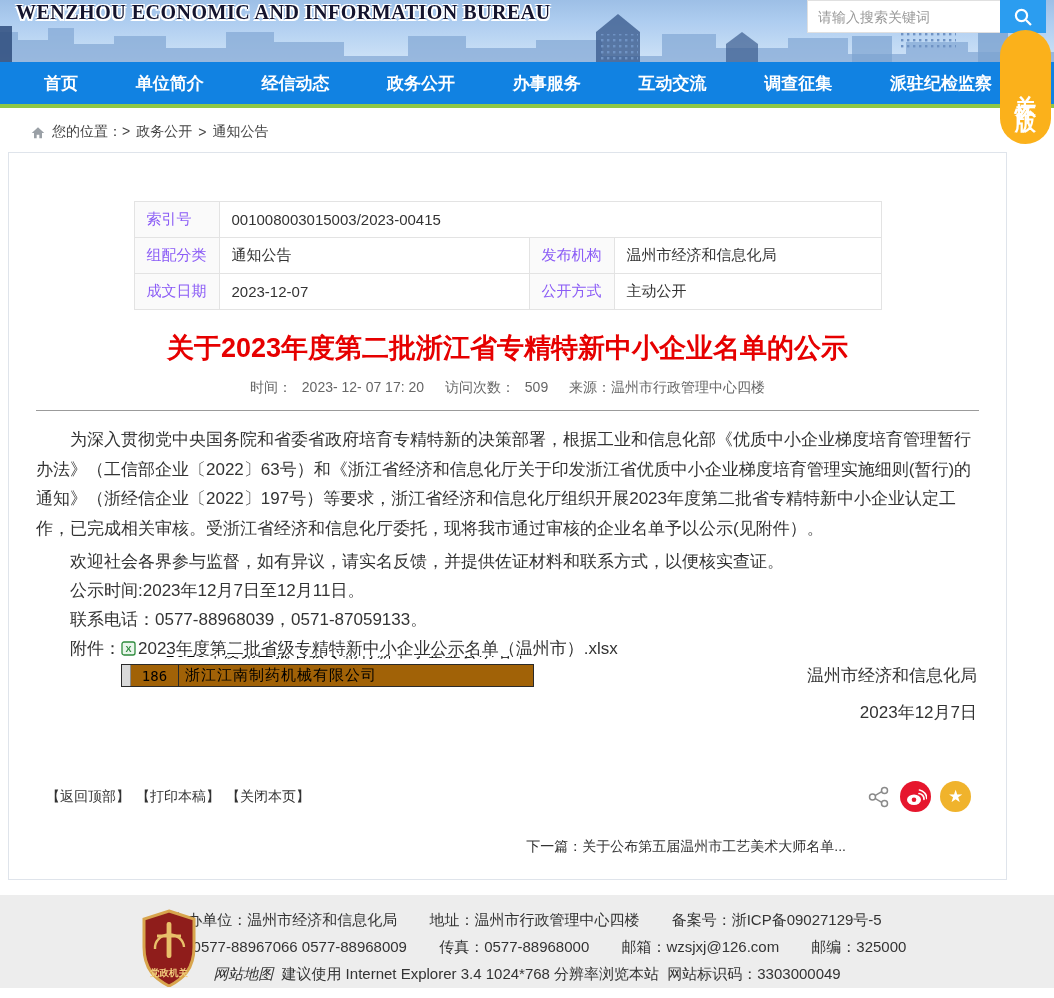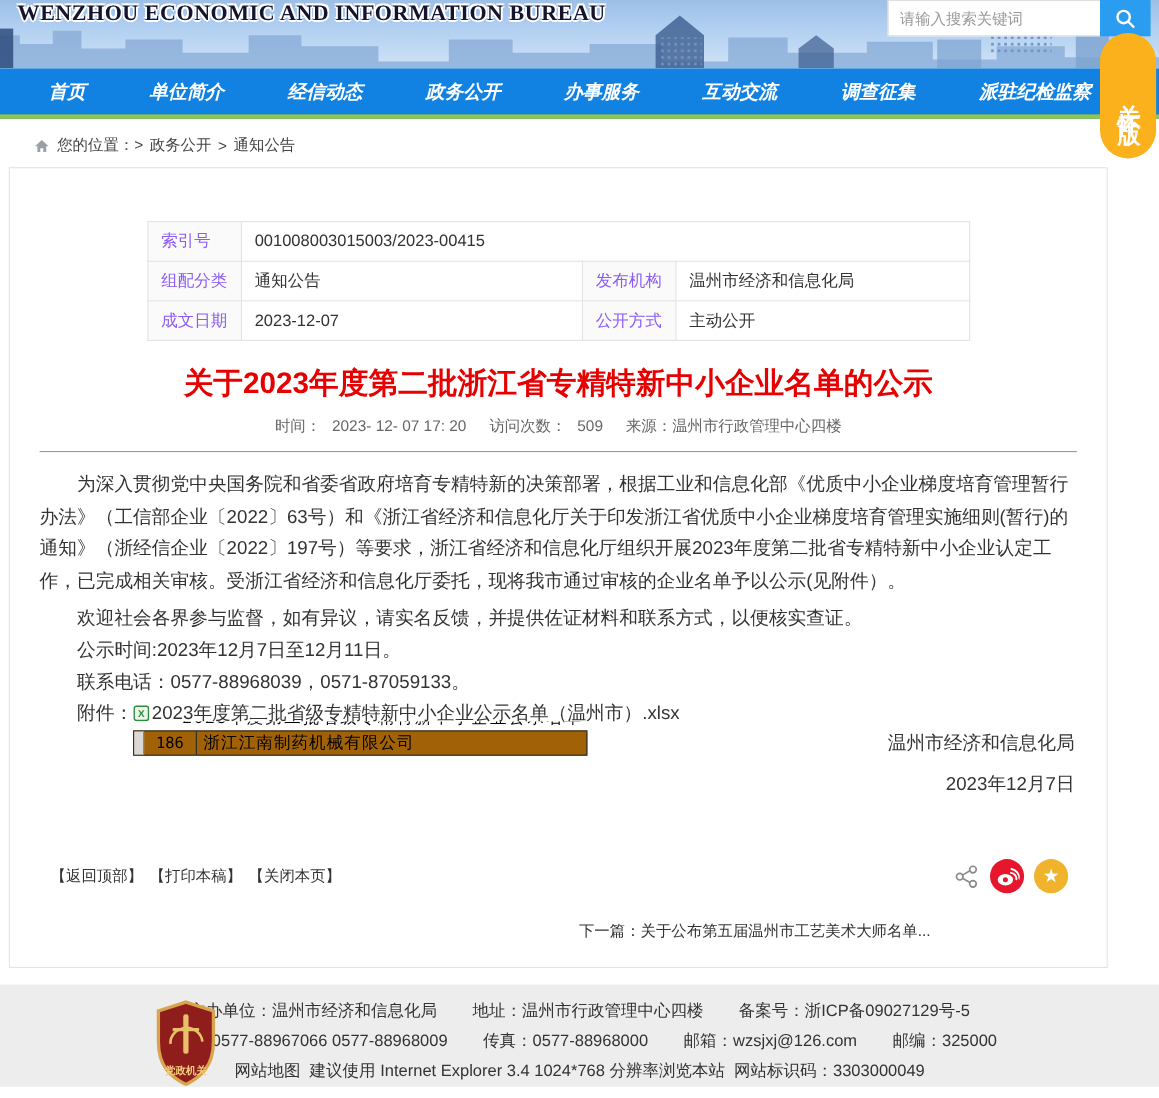--- a/index.html
+++ b/index.html
@@ -19,21 +19,21 @@
     padding:0 10px; font-size:14px; color:#333; outline:none; }
   .search-input::placeholder { color:#9a9a9a; }
   .search-btn { position:absolute; right:-46px; top:0; width:46px; height:33px;
     background:#2b9df0; border:none; cursor:pointer; display:flex; align-items:center; justify-content:center; }
   .care-badge { position:absolute; z-index:20; top:30px; right:3px; width:51px; height:114px;
     background:#fbb11b; border-radius:26px; color:#fff; font-size:21px; font-weight:bold;
     writing-mode:vertical-rl; text-orientation:upright; letter-spacing:9px;
     display:flex; align-items:center; justify-content:center; padding-top:6px; cursor:pointer; }
 
   
-  .nav { height:46px; background:#1182e2; border-bottom:4px solid #8fc746;font-style:italic; }
+  .nav { height:46px; background:#1182e2; border-bottom:4px solid #8fc746; }
   .nav-inner { width:960px; margin:0 20px 0 38px; height:42px; display:flex;
     justify-content:space-between; align-items:center; }
   .nav-item { color:#fff; font-size:17px; font-weight:bold; cursor:pointer; white-space:nowrap;
     padding:0 6px; }
 
   
   .breadcrumb { padding:15px 0 11px 10px; font-size:14px; color:#444;
     display:flex; align-items:center; gap:6px;margin-left:20px; }
   .breadcrumb .crumb { cursor:pointer; }
 
@@ -259,17 +259,17 @@
     <span class="seg">地址：温州市行政管理中心四楼</span>
     <span class="seg">备案号：浙ICP备09027129号-5</span>
   </div>
   <div class="fline">
     <span class="seg">电话：0577-88967066 0577-88968009</span>
     <span class="seg">传真：0577-88968000</span>
     <span class="seg">邮箱：wzsjxj@126.com</span>
     <span class="seg">邮编：325000</span>
   </div>
   <div class="fline">
-    <span class="seg link" style="margin-right:2px;">网站地图</span>
+    <span class="seg link" style="margin-right:2px;font-style:italic;">网站地图</span>
     <span class="seg" style="margin:0 2px;">建议使用 Internet Explorer 3.4 1024*768 分辨率浏览本站</span>
     <span class="seg" style="margin-left:2px;">网站标识码：3303000049</span>
   </div>
 </div>
 
 </body></html>

